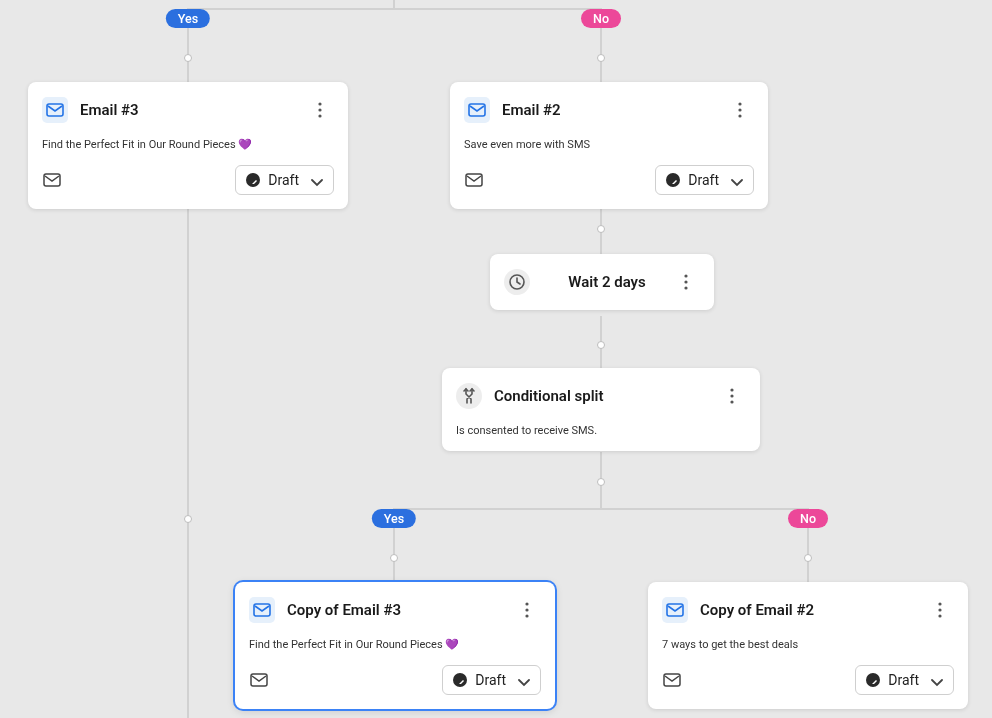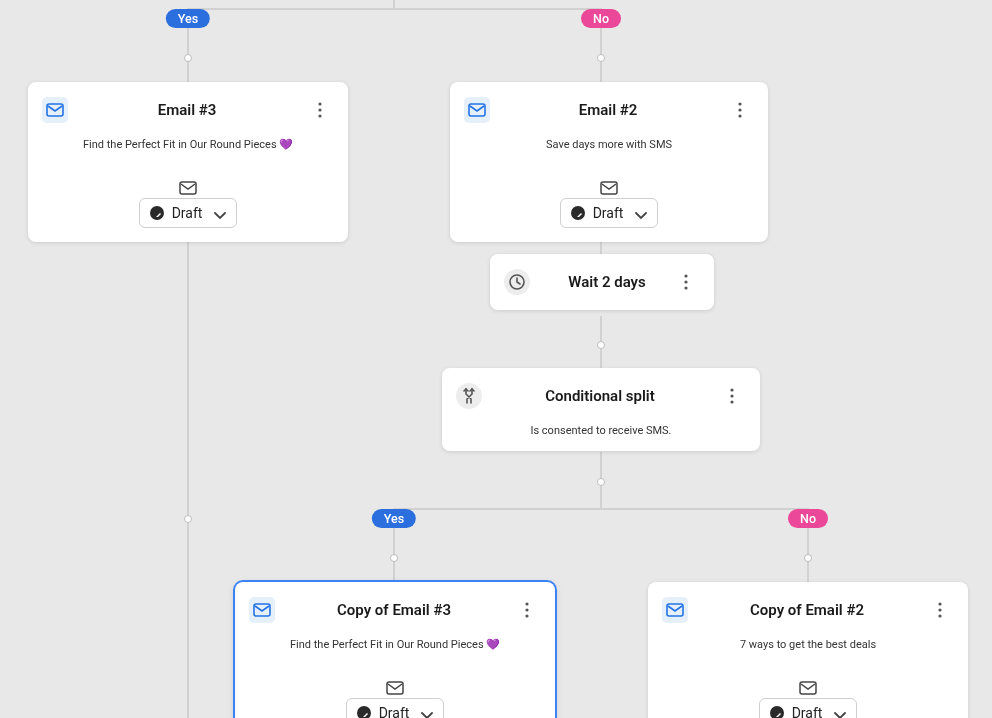--- a/index.html
+++ b/index.html
@@ -40,21 +40,20 @@
     .branch-yes { background: #2b6fdf; }
     .branch-no  { background: #ec4899; }
     
     
     .card {
       position: absolute;
       background: #fff;
       border-radius: 8px;
       box-shadow: 0 1px 4px rgba(0,0,0,0.12);
       padding: 14px;
-      text-align: center;
     }
     .card.selected {
       box-shadow: 0 0 0 2px #3b82f6, 0 2px 8px rgba(0,0,0,0.15);
     }
     .card-header {
       display: flex;
       align-items: center;
       gap: 12px;
     }
     .card-title {
@@ -65,22 +64,21 @@
     }
     .card-desc {
       font-size: 11px;
       color: #333;
       margin-top: 14px;
     }
     .card-footer {
       display: flex;
       align-items: center;
       justify-content: space-between;
-      margin-top: 27px;
-      flex-direction: column;
+      margin-top: 14px;
     }
     
     
     .icon-box {
       width: 26px;
       height: 26px;
       border-radius: 5px;
       background: #e6f0fb;
       display: flex;
       align-items: center;
@@ -254,21 +252,21 @@
           <use href="#mail-icon"></use>
         </svg>
       </span>
     <span class="card-title">Email #2</span>
     <button class="menu-btn">
         <svg width="20" height="20">
           <use href="#dots-icon"></use>
         </svg>
       </button>
   </div>
-  <div class="card-desc">Save days more with SMS</div>
+  <div class="card-desc">Save even more with SMS</div>
   <div class="card-footer">
     <span class="small-env">
         <svg width="20" height="20">
           <use href="#mail-small"></use>
         </svg>
       </span>
     <div class="status-dd">
       <span class="status-dot">
           <svg width="8" height="8">
             <use href="#pencil-tiny"></use>

